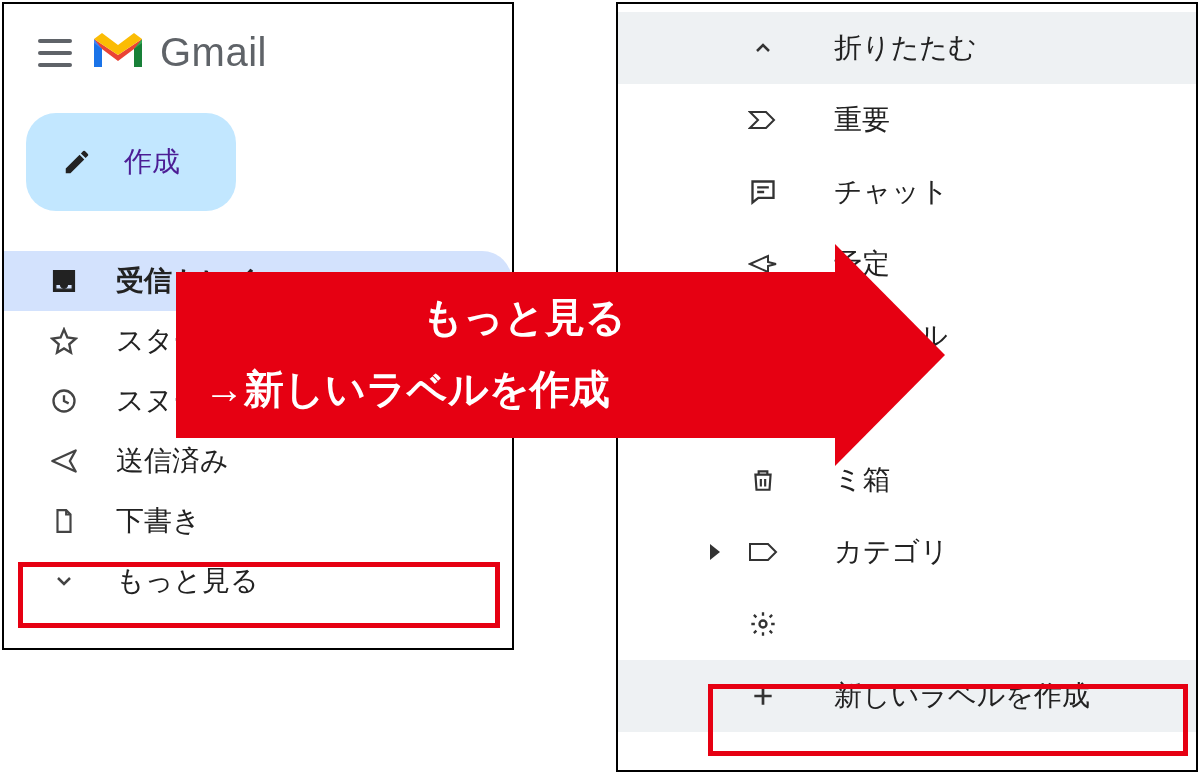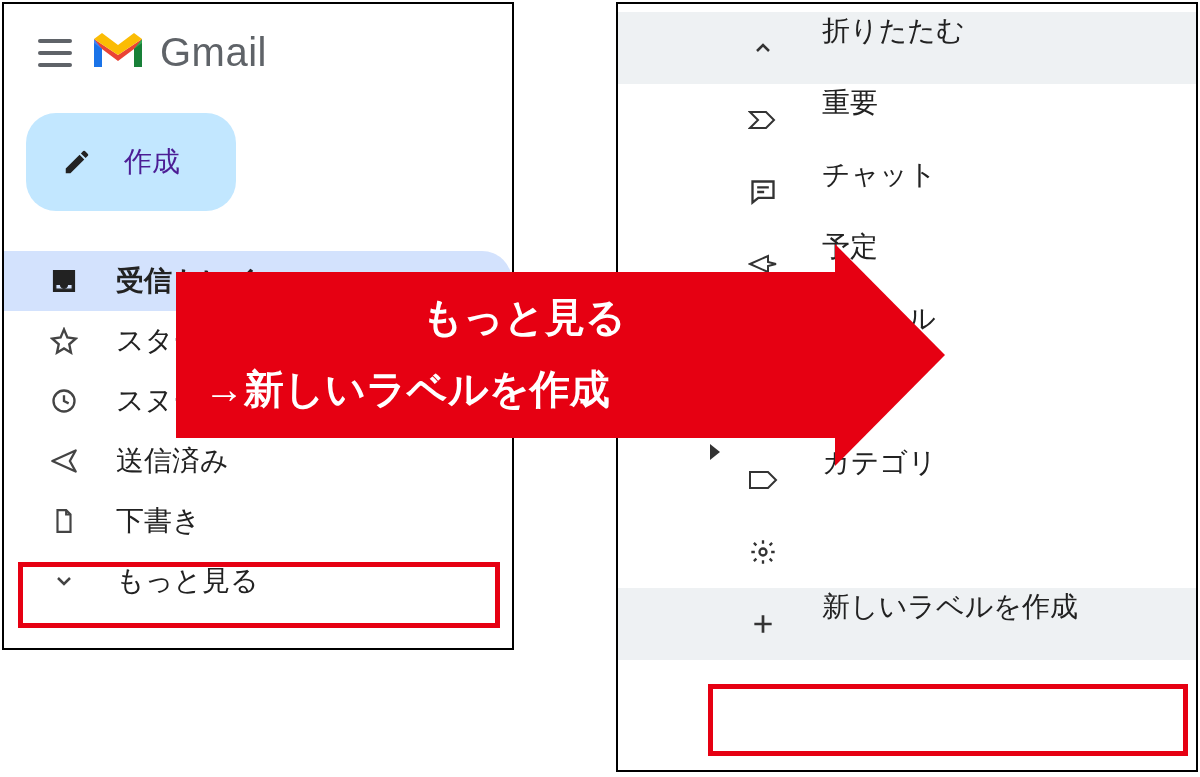--- a/index.html
+++ b/index.html
@@ -89,23 +89,24 @@
     .panel-right .hint-newlabel {
       position: absolute;
       left: 90px;
       bottom: 14px;
       width: 480px;
       height: 72px;
       pointer-events: none;
     }
     .r-item {
       display: flex;
+      align-items: center;
       height: 72px;
       padding-left: 128px;
-      gap: 42px;
+      gap: 54px;
       font-size: 28px;
       color: #222;
       cursor: pointer;
       position: relative;
     }
     .r-item.muted { background: #eef1f3; }
     .r-item .icon-slot { width: 34px; display:flex; align-items:center; justify-content:center; color:#333; }
     .arrow-tri {
       position: absolute;
       left: 92px;
@@ -275,20 +276,24 @@
           <path d="M2 12L20 4v6l8 2-8 2v6L2 12z" fill="none" stroke="#333" stroke-width="2"></path>
         </svg>
     </span>
     <span>予定</span>
   </div>
   <div class="r-item">
     <span class="icon-slot"></span>
     <span>のメール</span>
   </div>
   <div class="r-item">
+    <span class="icon-slot"></span>
+    <span>ール</span>
+  </div>
+  <div class="r-item">
     <span class="icon-slot">
       <svg width="26" height="28" viewBox="0 0 24 24">
           <path d="M5 7h14l-1 14H6L5 7zm3-3h8v3H8V4z" fill="none" stroke="#333" stroke-width="2"></path>
           <path d="M10 11v7M14 11v7" stroke="#333" stroke-width="2"></path>
         </svg>
     </span>
     <span>ミ箱</span>
   </div>
   <div class="r-item">
     <span class="arrow-tri"></span>

